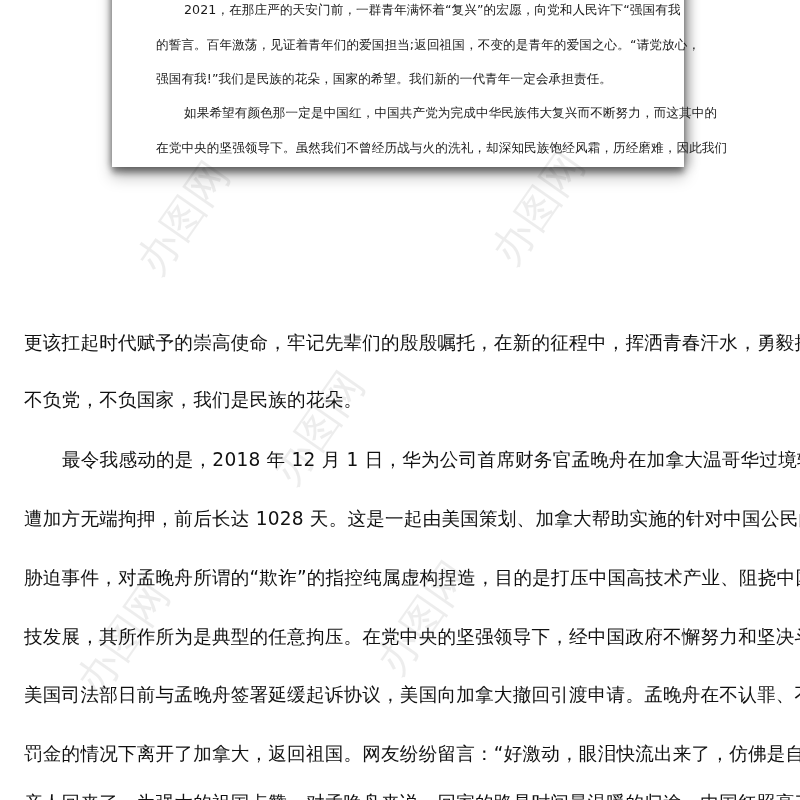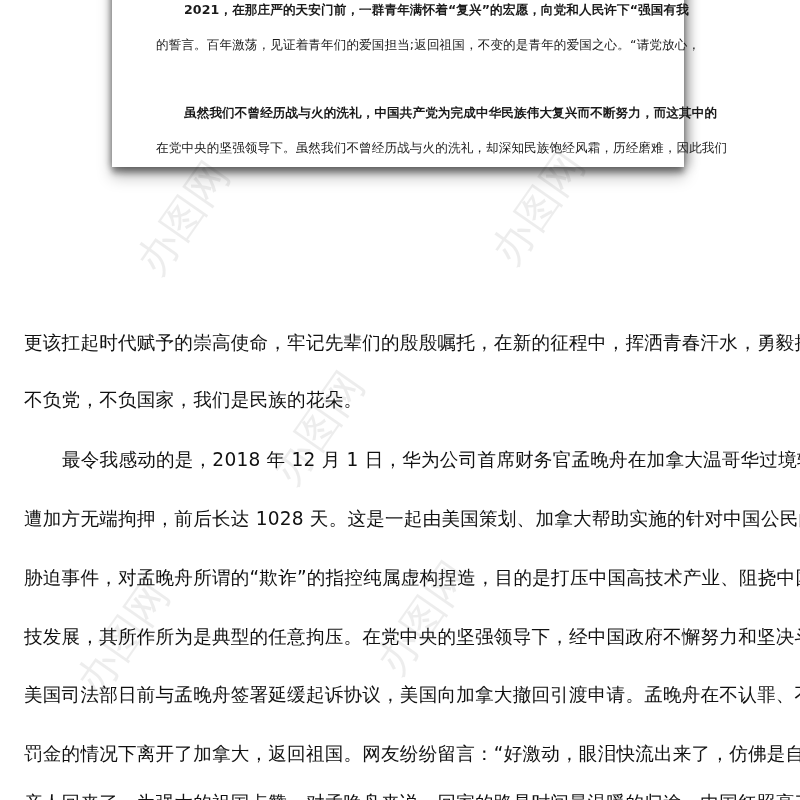--- a/index.html
+++ b/index.html
@@ -13,42 +13,43 @@
     .card {
       position: absolute; left: 112px; top: -40px; width: 572px; height: 207px;
       background: #ffffff;
       box-shadow: 0 6px 6px rgba(0,0,0,0.35), 0 10px 14px rgba(0,0,0,0.25), 6px 0 10px rgba(0,0,0,0.25), -3px 0 6px rgba(0,0,0,0.18);
       z-index: 2;
     }
     .card-line {
       position: absolute; left: 44px; white-space: nowrap;
       font-size: 12.6px; letter-spacing: 0.1px; color: #1a1a1a;
     }
-    .card-line.indent { left: 72px; font-weight: bold; }
+    .card-line.indent { left: 72px; }
     
     .body-line {
       position: absolute; left: 24px; white-space: nowrap;
       font-size: 18.6px; letter-spacing: 0.2px; color: #111111;
       z-index: 1;
     }
     .body-line.indent { left: 62px; }
     
     .watermark {
       position: absolute; font-size: 42px; color: rgba(0,0,0,0.07);
       transform: rotate(-55deg); white-space: nowrap; z-index: 3;
       pointer-events: none; font-weight: 300;
     }
   </style>
 </head>
 <body>
 
 <div class="card">
   <div class="card-line indent" style="top:42px;">2021，在那庄严的天安门前，一群青年满怀着“复兴”的宏愿，向党和人民许下“强国有我</div>
   <div class="card-line" style="top:77px;">的誓言。百年激荡，见证着青年们的爱国担当;返回祖国，不变的是青年的爱国之心。“请党放心，</div>
-  <div class="card-line indent" style="top:145px;">虽然我们不曾经历战与火的洗礼，中国共产党为完成中华民族伟大复兴而不断努力，而这其中的</div>
+  <div class="card-line" style="top:111px;">强国有我!”我们是民族的花朵，国家的希望。我们新的一代青年一定会承担责任。</div>
+  <div class="card-line indent" style="top:145px;">如果希望有颜色那一定是中国红，中国共产党为完成中华民族伟大复兴而不断努力，而这其中的</div>
   <div class="card-line" style="top:180px;">在党中央的坚强领导下。虽然我们不曾经历战与火的洗礼，却深知民族饱经风霜，历经磨难，因此我们</div>
 </div>
 
 <div>
   <div class="body-line" style="top:330px;">更该扛起时代赋予的崇高使命，牢记先辈们的殷殷嘱托，在新的征程中，挥洒青春汗水，勇毅拼搏，</div>
   <div class="body-line" style="top:387px;">不负党，不负国家，我们是民族的花朵。</div>
   <div class="body-line indent" style="top:447px;">最令我感动的是，2018 年 12 月 1 日，华为公司首席财务官孟晚舟在加拿大温哥华过境转机时</div>
   <div class="body-line" style="top:506px;">遭加方无端拘押，前后长达 1028 天。这是一起由美国策划、加拿大帮助实施的针对中国公民的政治</div>
   <div class="body-line" style="top:565px;">胁迫事件，对孟晚舟所谓的“欺诈”的指控纯属虚构捏造，目的是打压中国高技术产业、阻挠中国科</div>
   <div class="body-line" style="top:624px;">技发展，其所作所为是典型的任意拘压。在党中央的坚强领导下，经中国政府不懈努力和坚决斗争，</div>

